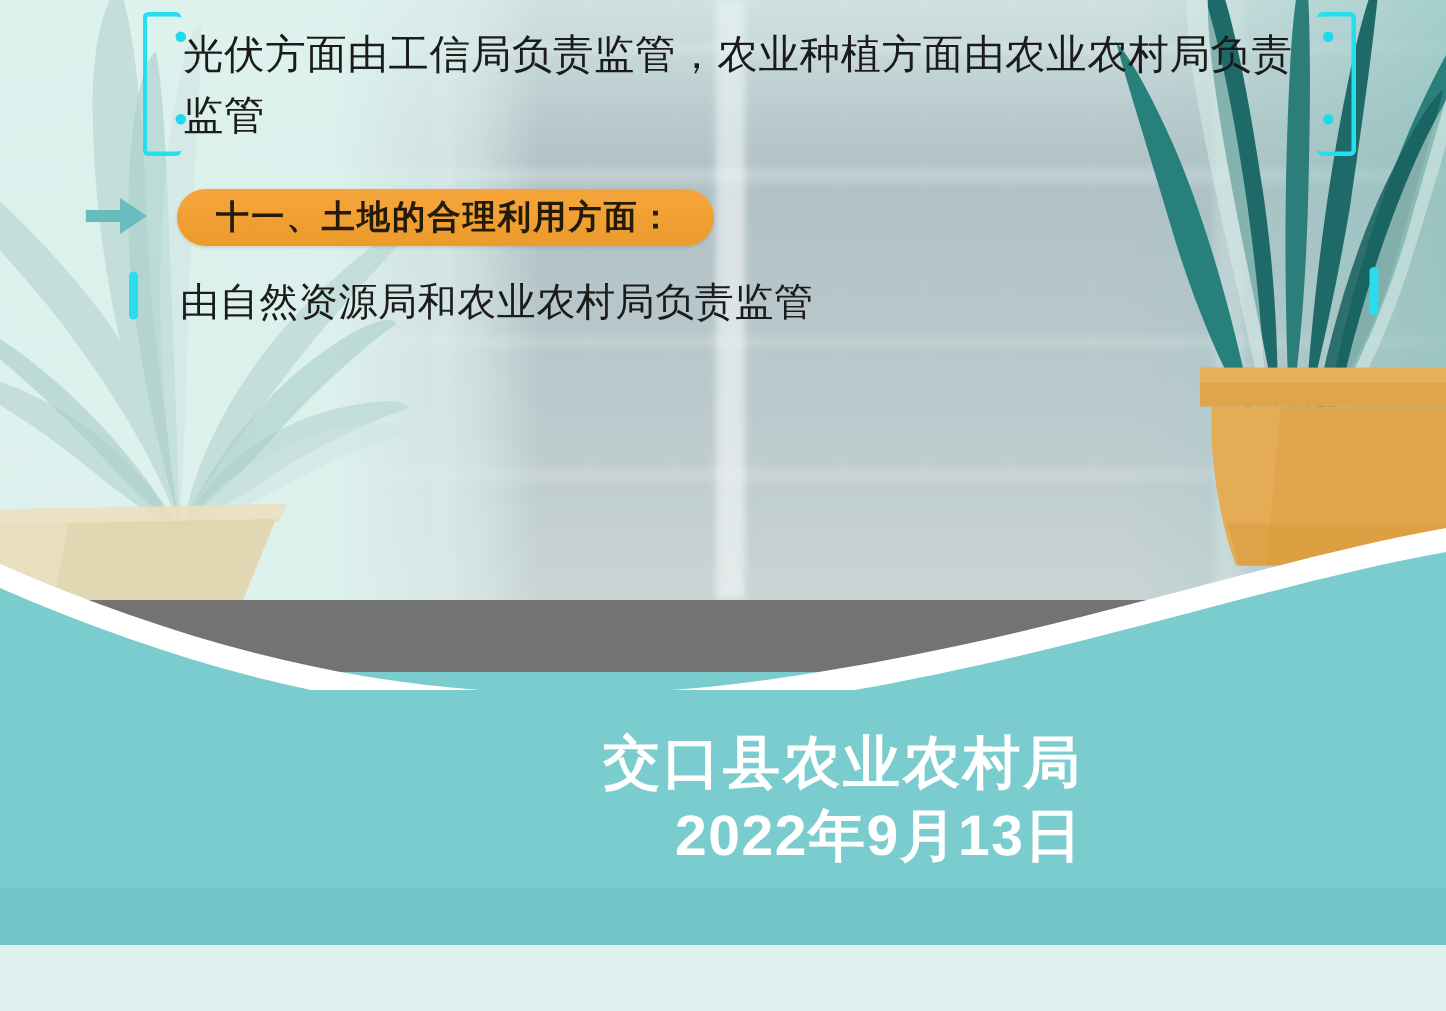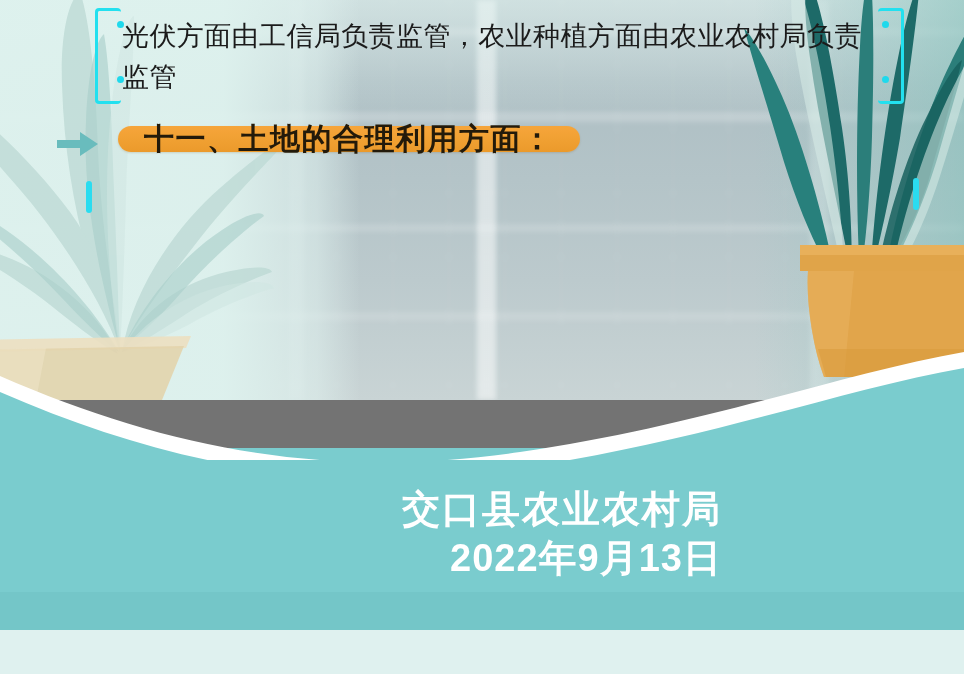--- a/index.html
+++ b/index.html
@@ -82,25 +82,25 @@
 
   
   .headline {
     position:absolute; left:122px; top:16px; width:760px;
     font-size:27px; line-height:1.52; color:#1b1b1b;
     font-weight:400; letter-spacing:.4px;
   }
 
   .pill {
     position:absolute; left:118px; top:126px;
-    height:26px; padding:0 26px;
+    height:38px; padding:0 26px;
     display:flex; align-items:center;
     background:linear-gradient(180deg,#f6a53b 0%, #f0a032 55%, #eb9a2b 100%);
     border-radius:19px;
-    font-size:30px; font-weight:700; color:#231a0a;
+    font-size:22px; font-weight:700; color:#231a0a;
     letter-spacing:1.5px;
     box-shadow:0 1px 2px rgba(120,80,10,.18);
   }
 
   .arrow-icon { position:absolute; left:57px; top:131px; width:42px; height:26px; }
 
   .body-line {
     position:absolute; left:120px; top:185px; width:740px;
     font-size:26px; line-height:1.3; color:#1b1b1b; letter-spacing:.4px;
   }
@@ -210,20 +210,21 @@
 
   <div class="headline">光伏方面由工信局负责监管，农业种植方面由农业农村局负责监管</div>
 
   <div class="arrow-icon">
     <svg viewBox="0 0 42 26" xmlns="http://www.w3.org/2000/svg" style="width:100%;height:100%;display:block">
       <path d="M0 9 L23 9 L23 1 L41 13 L23 25 L23 17 L0 17 Z" fill="#69bcbd"></path>
     </svg>
   </div>
   <div class="pill">十一、土地的合理利用方面：</div>
 
+  <div class="body-line">由自然资源局和农业农村局负责监管</div>
 
   <div class="footer-wrap">
     <div class="footer-band"></div>
     <div class="footer-band-darker"></div>
     <div class="footer-strip"></div>
     <svg class="footer-wave" viewBox="0 0 964 130" preserveAspectRatio="none" xmlns="http://www.w3.org/2000/svg">
       <path d="M0 46 C170 120 330 150 520 122 C700 96 840 44 964 22 L964 130 L0 130 Z" fill="#ffffff"></path>
       <path d="M0 62 C170 136 330 166 520 138 C700 112 840 60 964 38 L964 130 L0 130 Z" fill="#7accce"></path>
     </svg>
     <div class="org">交口县农业农村局</div>

